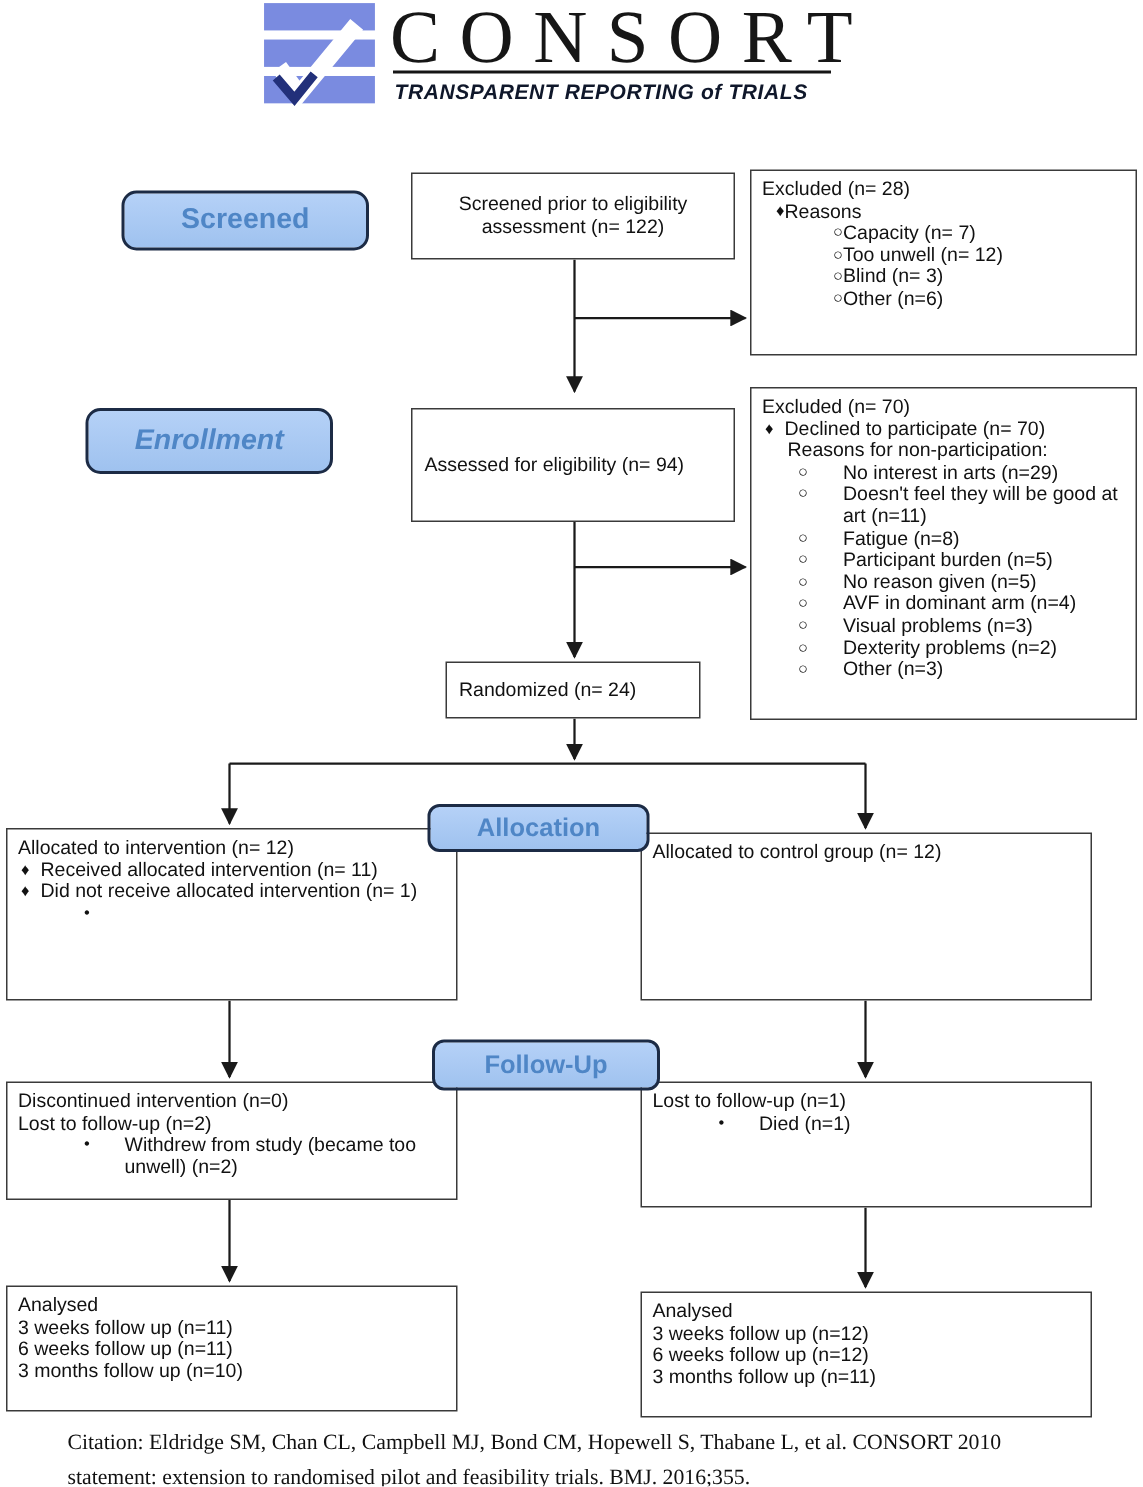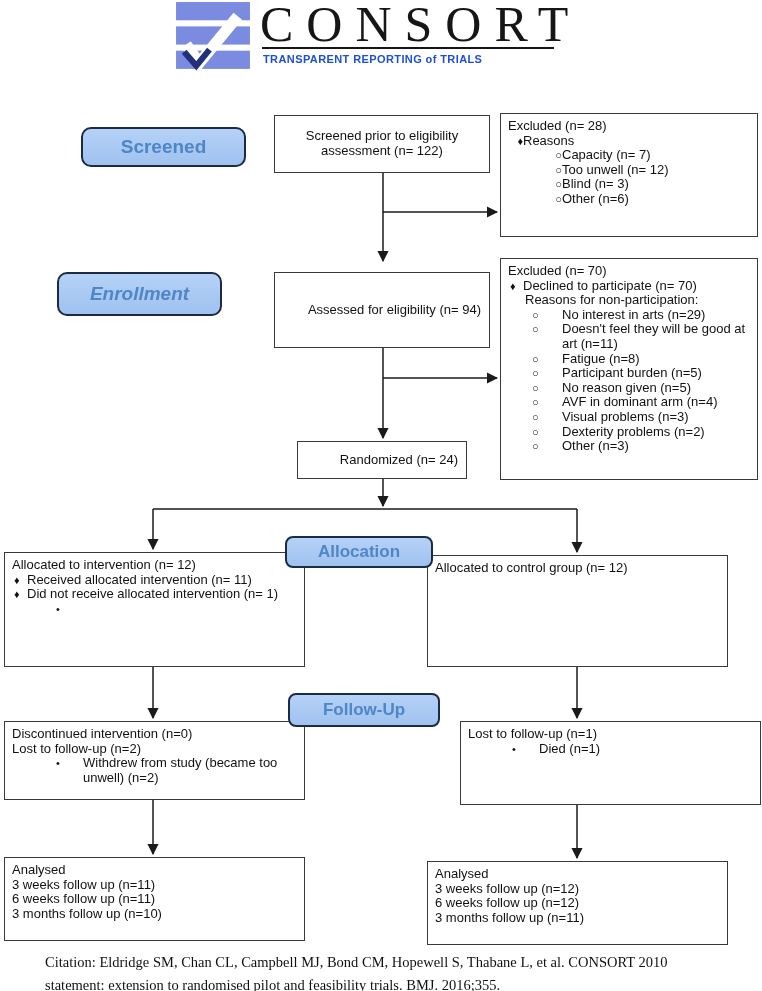--- a/index.html
+++ b/index.html
@@ -6,47 +6,47 @@
   .page{position:relative;width:762px;height:991px;background:#fff;
         font-family:"Liberation Sans","DejaVu Sans",sans-serif;color:#111;overflow:hidden;}
 
   
   .logo{position:absolute;left:173px;top:2px;display:flex;align-items:flex-start;}
   .logo-icon{width:81px;height:71px;flex:none;}
   .logo-textcol{margin-left:6px;padding-top:0px;}
   .logo-title{font-family:"Liberation Serif","DejaVu Serif",serif;font-size:50px;line-height:44px;
               letter-spacing:13px;color:#161616;white-space:nowrap;}
   .logo-rule{height:2px;background:#161616;width:292px;margin:1px 0 4px 2px;}
-  .logo-tagline{font-size:11px;font-weight:bold;letter-spacing:0.4px;color:#1d4ed8;
-                white-space:nowrap;margin-left:3px;}
+  .logo-tagline{font-size:14px;font-weight:bold;letter-spacing:0.4px;color:#0f172a;
+                white-space:nowrap;margin-left:3px;font-style:italic;}
 
   
   .connectors{position:absolute;left:0;top:0;width:762px;height:991px;z-index:1;}
 
   
   .box{position:absolute;background:#fff;border:1.5px solid #3a3a3a;box-sizing:border-box;
        font-size:13px;line-height:14.6px;z-index:2;}
-  .box.center{display:flex;align-items:center;justify-content:flex-end;text-align:center;padding:2px 8px;}
+  .box.center{display:flex;align-items:center;justify-content:flex-start;text-align:center;padding:2px 8px;}
   .box .lines{padding:5px 6px 4px 7px;}
   .line{display:flex;align-items:flex-start;}
   .line .marker{flex:none;font-size:11px;line-height:14.6px;}
   .lvl1{padding-left:2px;}  .lvl1 .marker{width:13px;}
   .lvl2{padding-left:24px;} .lvl2 .marker{width:30px;}
   .lvl3{padding-left:17px;}
   .lvl4{padding-left:44px;} .lvl4 .marker{width:27px;}
 
   #box-screened   {left:274px;top:115px;width:216px;height:58px;}
   #box-excluded1  {left:500px;top:113px;width:258px;height:124px;text-align:right;}
   #box-assessed   {left:274px;top:272px;width:216px;height:76px;}
   #box-excluded2  {left:500px;top:258px;width:258px;height:222px;}
   #box-randomized {left:297px;top:441px;width:170px;height:38px;}
   #box-alloc-left {left:4px;top:552px;width:301px;height:115px;}
   #box-alloc-right{left:427px;top:555px;width:301px;height:112px;}
   #box-fu-left    {left:4px;top:721px;width:301px;height:79px;}
-  #box-fu-right   {left:427px;top:721px;width:301px;height:84px;margin-left:33px;}
+  #box-fu-right   {left:427px;top:721px;width:301px;height:84px;}
   #box-assess-left {left:4px;top:857px;width:301px;height:84px;}
   #box-assess-right{left:427px;top:861px;width:301px;height:84px;}
 
   
   .stage{position:absolute;z-index:3;display:flex;align-items:center;justify-content:center;
          background:linear-gradient(#b5d1f7,#9fc2ef);border:2px solid #1c2b45;border-radius:10px;
          color:#4f86c6;font-weight:bold;box-sizing:border-box;}
   #stage-screened  {left:57px;top:127px;width:165px;height:40px;font-size:19px;margin-left:24px;}
   #stage-enrollment{left:57px;top:272px;width:165px;height:44px;font-size:19px;font-style:italic;}
   #stage-allocation{left:285px;top:536px;width:148px;height:32px;font-size:17px;border-radius:8px;}

